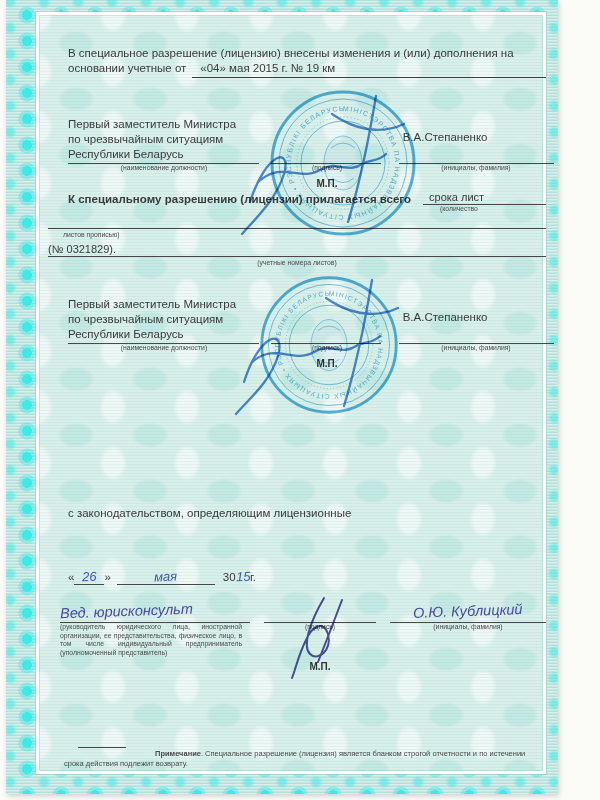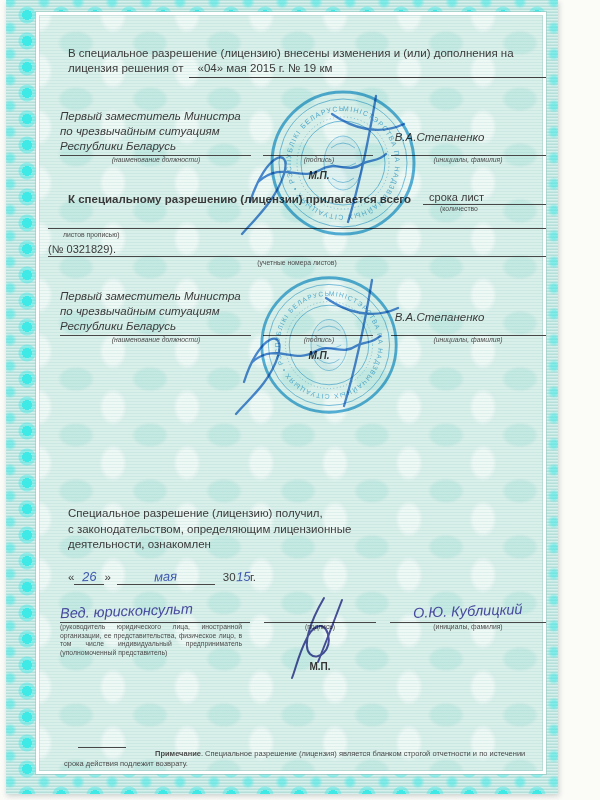--- a/index.html
+++ b/index.html
@@ -35,25 +35,25 @@
   .content{position:absolute;inset:0;color:#3a3a3a;}
   .caption{font-size:6.8px;line-height:8.5px;color:#4c4c4c;}
 
   
   .header{position:absolute;left:68px;top:46px;width:478px;font-size:11.5px;font-weight:normal;line-height:15px;}
   .header .l2{display:flex;align-items:baseline;}
   .header .l2 .lbl{white-space:nowrap;margin-right:6px;}
   .header .l2 .val{flex:1;border-bottom:1.5px solid #3f3f3f;padding:0 0 1px 8px;white-space:nowrap;}
 
   
-  .officer{position:absolute;left:60px;width:486px;font-style:italic;}
+  .officer{position:absolute;left:68px;width:486px;}
   .officer .row{display:flex;align-items:flex-end;}
   .officer .col-pos{width:192px;font-size:11.5px;line-height:15px;border-bottom:1px solid #474747;padding-bottom:1px;}
   .officer .col-sig{width:110px;margin-left:12px;border-bottom:1px solid #474747;height:12px;}
-  .officer .col-name{width:152px;margin-left:18px;font-size:11.5px;border-bottom:1px solid #474747;padding:0 0 12px 4px;margin-top:30px;}
+  .officer .col-name{width:152px;margin-left:18px;font-size:11.5px;border-bottom:1px solid #474747;padding:0 0 20px 4px;margin-top:30px;}
   .officer .caps{display:flex;}
   .officer .cap-pos{width:192px;text-align:center;}
   .officer .cap-sig{width:110px;margin-left:12px;text-align:center;}
   .officer .cap-name{width:152px;margin-left:18px;text-align:center;}
   .officer .mp{width:110px;margin-left:204px;text-align:center;font-size:10px;font-weight:bold;margin-top:5px;color:#333;}
 
   
   .attach{position:absolute;left:68px;top:191px;width:478px;}
   .attach .row1{display:flex;align-items:flex-end;}
   .attach .lbl{font-size:11.5px;font-weight:bold;white-space:nowrap;}
@@ -97,21 +97,21 @@
 
 <div class="document">
   <div class="inner-frame"></div>
 </div>
 
 <div class="content">
 
   <div class="header">
     <div>В специальное разрешение (лицензию) внесены изменения и (или) дополнения на</div>
     <div class="l2">
-      <span class="lbl">лицензия решения от</span>
+      <span class="lbl">основании учетные от</span>
       <span class="val">«04» мая 2015 г. № 19 км</span>
     </div>
   </div>
 
   <div class="officer" style="top:101px;">
     <div class="row">
       <div class="col-pos">
         <div>Первый заместитель Министра</div>
         <div>по чрезвычайным ситуациям</div>
         <div>Республики Беларусь</div>
@@ -152,23 +152,21 @@
     </div>
     <div class="caps">
       <div class="caption cap-pos">(наименование должности)</div>
       <div class="caption cap-sig">(подпись)</div>
       <div class="caption cap-name">(инициалы, фамилия)</div>
     </div>
     <div class="mp">М.П.</div>
   </div>
 
   <div class="receipt">
-    <div>Специальное разрешение (лицензию) получил,</div>
     <div>с законодательством, определяющим лицензионные</div>
-    <div>деятельности, ознакомлен</div>
   </div>
   <div class="dateline">
     <span>«</span>
     <span class="blank" style="width:30px;"><span class="hand">26</span></span>
     <span>»</span>
     <span class="blank" style="width:98px;margin-left:6px;"><span class="hand">мая</span></span>
     <span style="margin-left:8px;">30</span>
     <span class="hand">15</span>
     <span>г.</span>
   </div>

